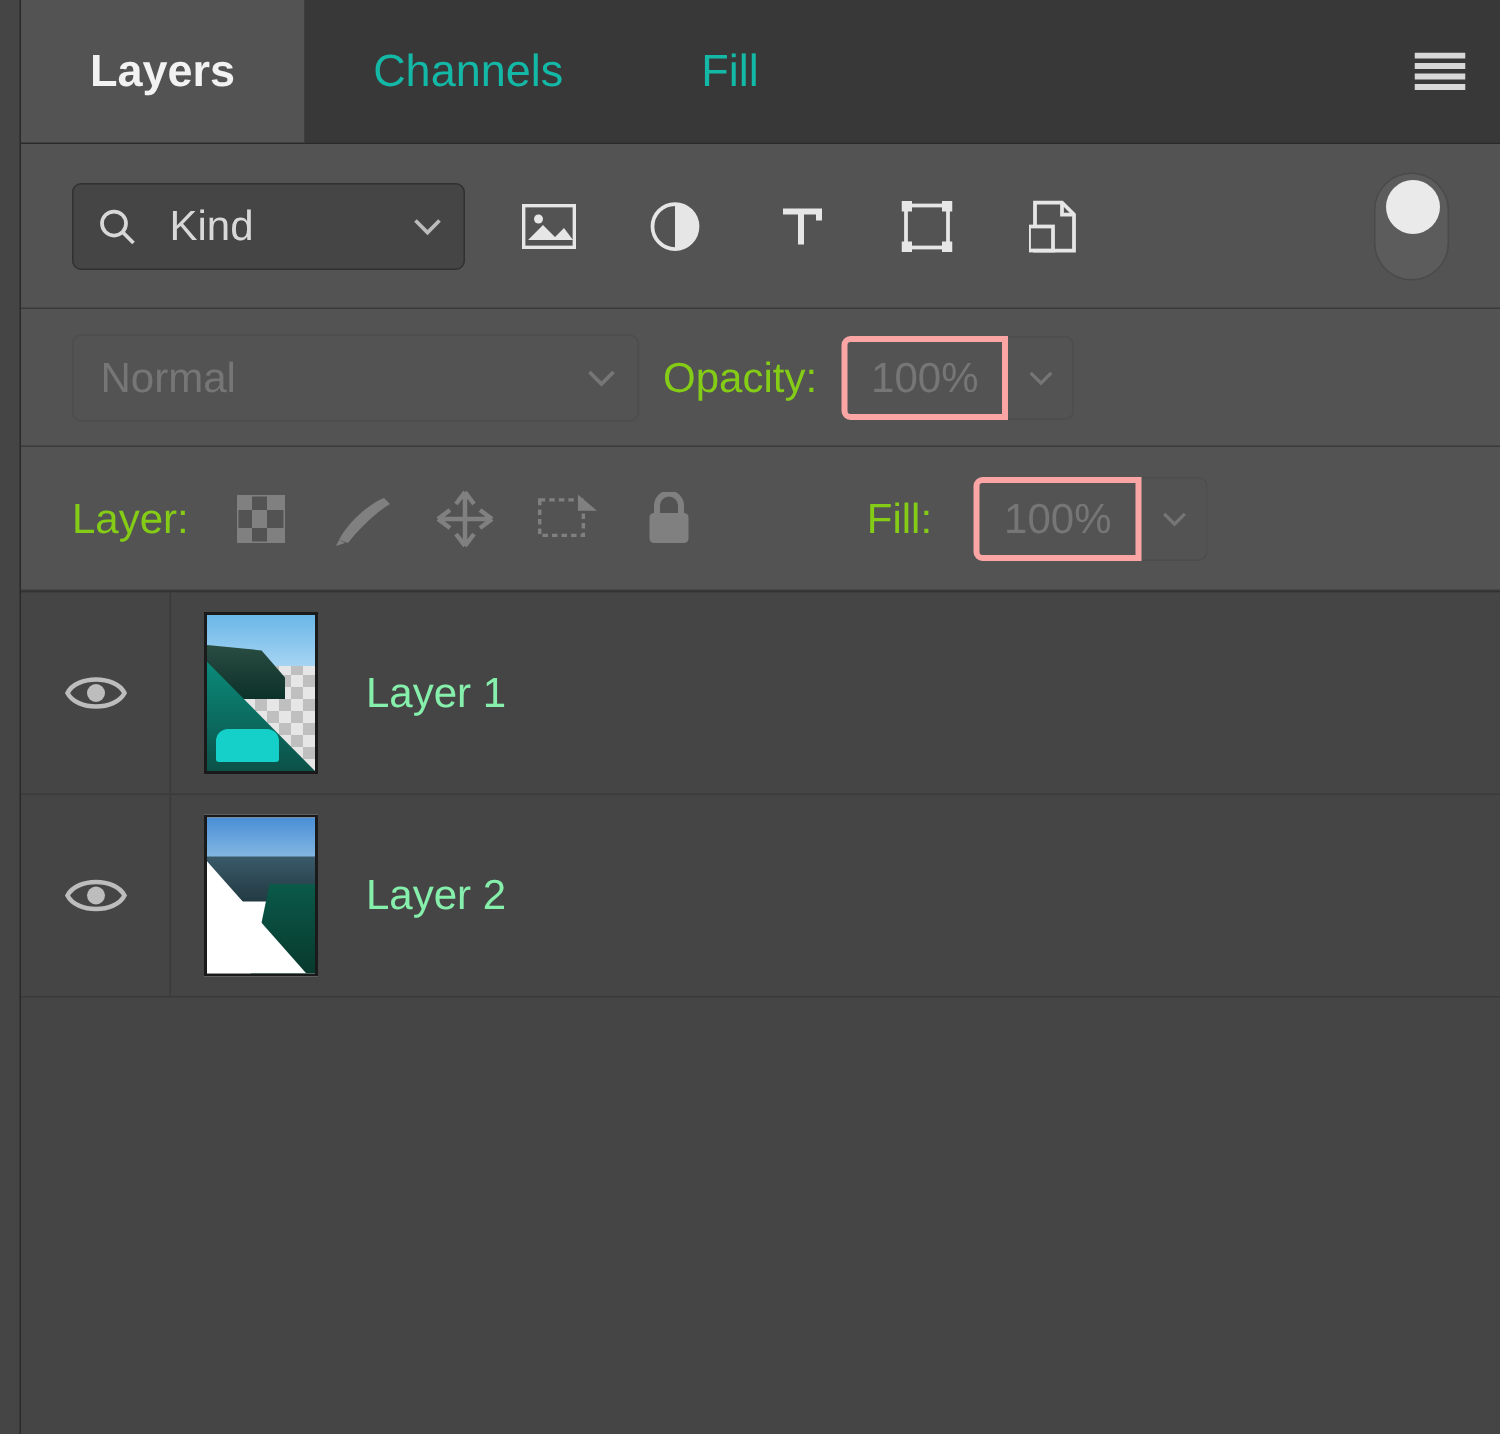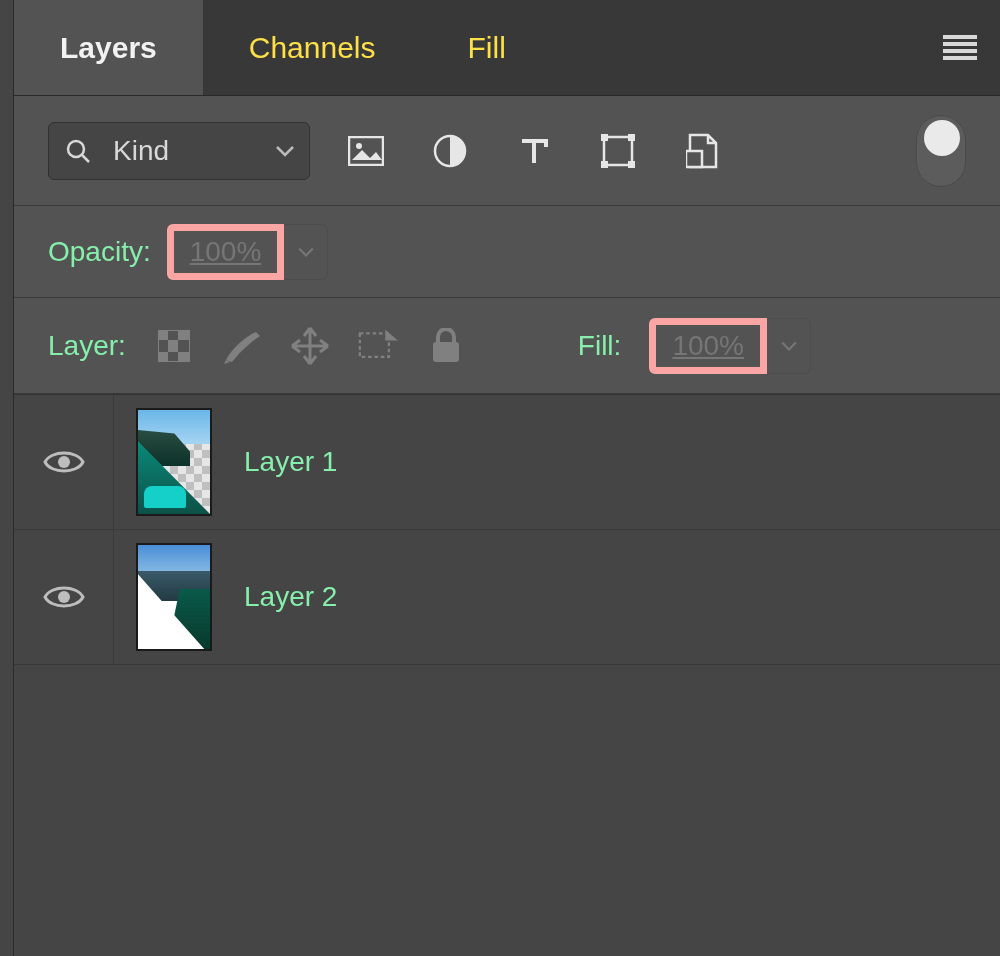--- a/index.html
+++ b/index.html
@@ -30,21 +30,21 @@
     display: flex;
     align-items: stretch;
     background: #383838;
     border-bottom: 1px solid #2a2a2a;
     position: relative;
   }
   .tab {
     display: flex;
     align-items: center;
     padding: 0 46px 0 46px;
-    color: #fde047;
+    color: #14b8a6;
     cursor: pointer;
     background: #383838;
     font-size: 30px;
   }
   .tab.active {
     background: #535353;
     color: #f2f2f2;
     font-weight: 600;
   }
   .tab-spacer { flex: 1; background: #383838; }
@@ -95,30 +95,29 @@
   .blend-dd {
     width: 378px; height: 58px;
     border: 1px solid #4d4d4d;
     border-radius: 6px;
     display: flex; align-items: center;
     padding: 0 14px 0 18px;
     color: #767676; font-size: 28px;
     cursor: default;
   }
   .blend-dd .label { flex: 1; }
-  .dim-label { color: #86efac; font-size: 28px; }
+  .dim-label { color: #84cc16; font-size: 28px; }
   .num-box {
     height: 56px;
-    border: 7px solid #fca5a5;
+    border: 4px solid #fca5a5;
     border-radius: 6px 0 0 6px;
     display: flex; align-items: center; justify-content: center;
     padding: 0 16px;
     color: #767676; font-size: 28px;
     min-width: 108px;
-    text-decoration: underline;
   }
   .dd-tail {
     width: 44px; height: 56px;
     border: 1px solid #4d4d4d; border-left: none;
     border-radius: 0 6px 6px 0;
     display:flex; align-items:center; justify-content:center;
     color:#767676;
   }
 
   
@@ -257,20 +256,26 @@
             <rect x="0" y="18" width="16" height="16" fill="#535353" stroke="#e6e6e6" stroke-width="2.5"></rect>
           </svg>
       </div>
     </div>
     <div class="toggle-pill">
       <div class="knob"></div>
     </div>
   </div>
 
   <div class="row blend-row">
+    <div class="blend-dd">
+      <span class="label">Normal</span>
+      <svg class="chev dim" width="20" height="14" viewBox="0 0 20 14">
+          <path d="M2 3 L10 11 L18 3" fill="none" stroke="currentColor" stroke-width="2.5"></path>
+        </svg>
+    </div>
     <span class="dim-label">Opacity:</span>
     <div style="display:flex;">
       <div class="num-box">
         <span>100%</span>
       </div>
       <div class="dd-tail">
         <svg class="chev dim" width="18" height="12" viewBox="0 0 20 14">
             <path d="M2 3 L10 11 L18 3" fill="none" stroke="currentColor" stroke-width="2.5"></path>
           </svg>
       </div>

